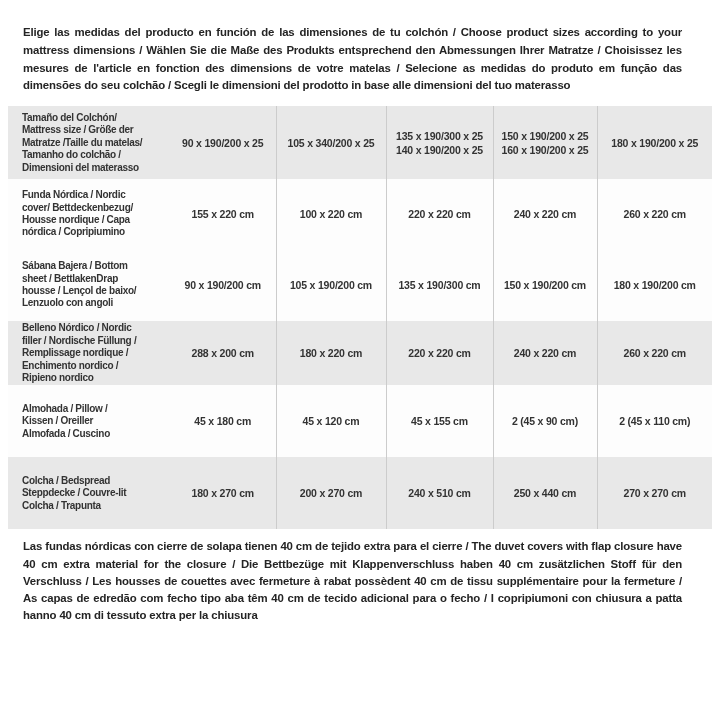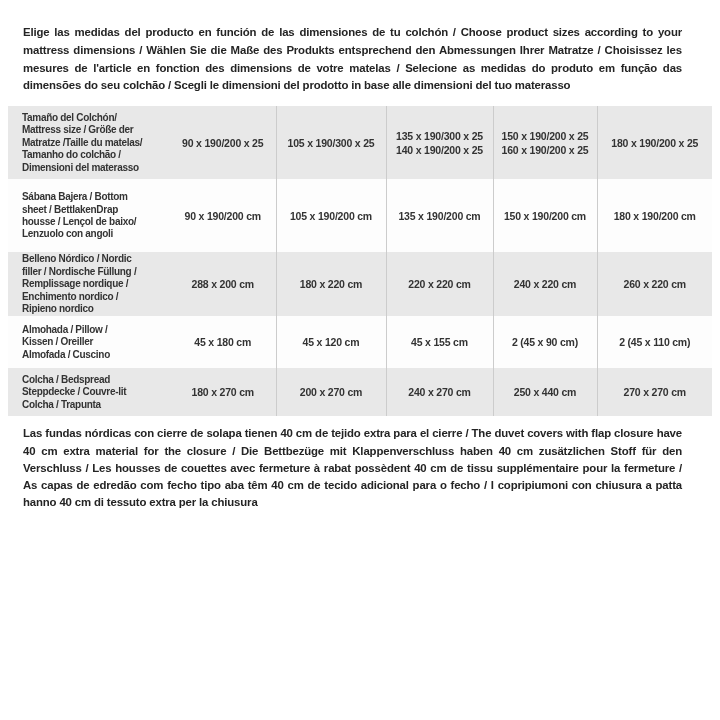--- a/index.html
+++ b/index.html
@@ -75,67 +75,78 @@
       <col style="width:115px">
     </colgroup>
     <tbody>
         <tr class="alt" style="height: 73px; margin-left: 20px;">
           <td class="label">Tamaño del Colchón/
 Mattress size / Größe der
 Matratze /Taille du matelas/
 Tamanho do colchão /
 Dimensioni del materasso</td>
           <td class="val">90 x 190/200 x 25</td>
-          <td class="val">105 x 190/300 x 25</td>
+          <td class="val">105 x 340/200 x 25</td>
           <td class="val">135 x 190/300 x 25
 140 x 190/200 x 25</td>
           <td class="val">150 x 190/200 x 25
 160 x 190/200 x 25</td>
           <td class="val">180 x 190/200 x 25</td>
+        </tr>
+        <tr class="base" style="height: 69px;">
+          <td class="label">Funda Nórdica /  Nordic
+cover/ Bettdeckenbezug/
+Housse nordique  / Capa
+nórdica / Copripiumino</td>
+          <td class="val">155 x 220 cm</td>
+          <td class="val">100 x 220 cm</td>
+          <td class="val">220 x 220 cm</td>
+          <td class="val">240 x 220 cm</td>
+          <td class="val">260 x 220 cm</td>
         </tr>
         <tr class="base" style="height: 73px;">
           <td class="label">Sábana Bajera / Bottom
 sheet / BettlakenDrap
 housse / Lençol de baixo/
 Lenzuolo con angoli</td>
           <td class="val">90 x 190/200 cm</td>
           <td class="val">105 x 190/200 cm</td>
-          <td class="val">135 x 190/200 cm</td>
+          <td class="val">135 x 190/300 cm</td>
           <td class="val">150 x 190/200 cm</td>
           <td class="val">180 x 190/200 cm</td>
         </tr>
         <tr class="alt" style="height: 60px;">
           <td class="label">Belleno Nórdico / Nordic
 filler / Nordische Füllung /
 Remplissage nordique /
 Enchimento nordico /
 Ripieno nordico</td>
           <td class="val">288 x 200 cm</td>
           <td class="val">180 x 220 cm</td>
           <td class="val">220 x 220 cm</td>
           <td class="val">240 x 220 cm</td>
           <td class="val">260 x 220 cm</td>
         </tr>
-        <tr class="base" style="height: 52px;">
+        <tr class="base" style="height: 72px;">
           <td class="label">Almohada  / Pillow /
 Kissen / Oreiller
 Almofada / Cuscino</td>
           <td class="val">45 x 180 cm</td>
           <td class="val">45 x 120 cm</td>
           <td class="val">45 x 155 cm</td>
           <td class="val">2 (45 x 90 cm)</td>
           <td class="val">2 (45 x 110 cm)</td>
         </tr>
-        <tr class="alt" style="height: 48px;">
+        <tr class="alt" style="height: 72px;">
           <td class="label">Colcha / Bedspread
 Steppdecke / Couvre-lit
 Colcha / Trapunta</td>
           <td class="val">180 x 270 cm</td>
           <td class="val">200 x 270 cm</td>
-          <td class="val">240 x 270 cm</td>
+          <td class="val">240 x 510 cm</td>
           <td class="val">250 x 440 cm</td>
           <td class="val">270 x 270 cm</td>
         </tr>
       </tbody>
   </table>
 
   <p class="note">Las fundas nórdicas con cierre de solapa tienen 40 cm de tejido extra para el cierre  / The duvet covers with flap closure have 40 cm extra material for the closure / Die Bettbezüge mit Klappenverschluss haben 40 cm zusätzlichen Stoff für den Verschluss / Les housses de couettes avec fermeture à rabat possèdent 40 cm de tissu supplémentaire pour la fermeture / As capas de edredão com fecho tipo aba têm 40 cm de tecido adicional para o fecho / I copripiumoni con chiusura a patta hanno 40 cm di tessuto extra per la chiusura</p>
 
 </div>
 

